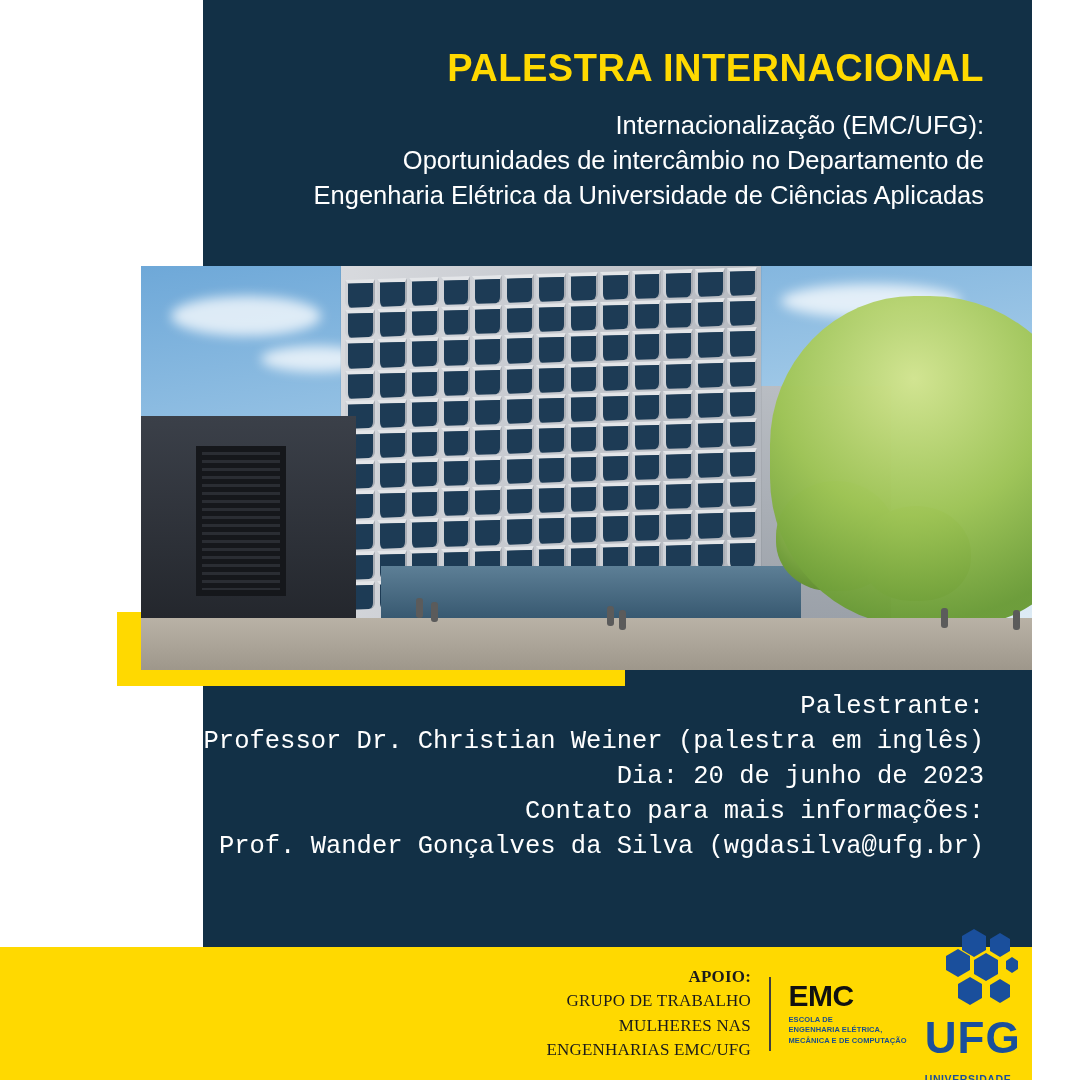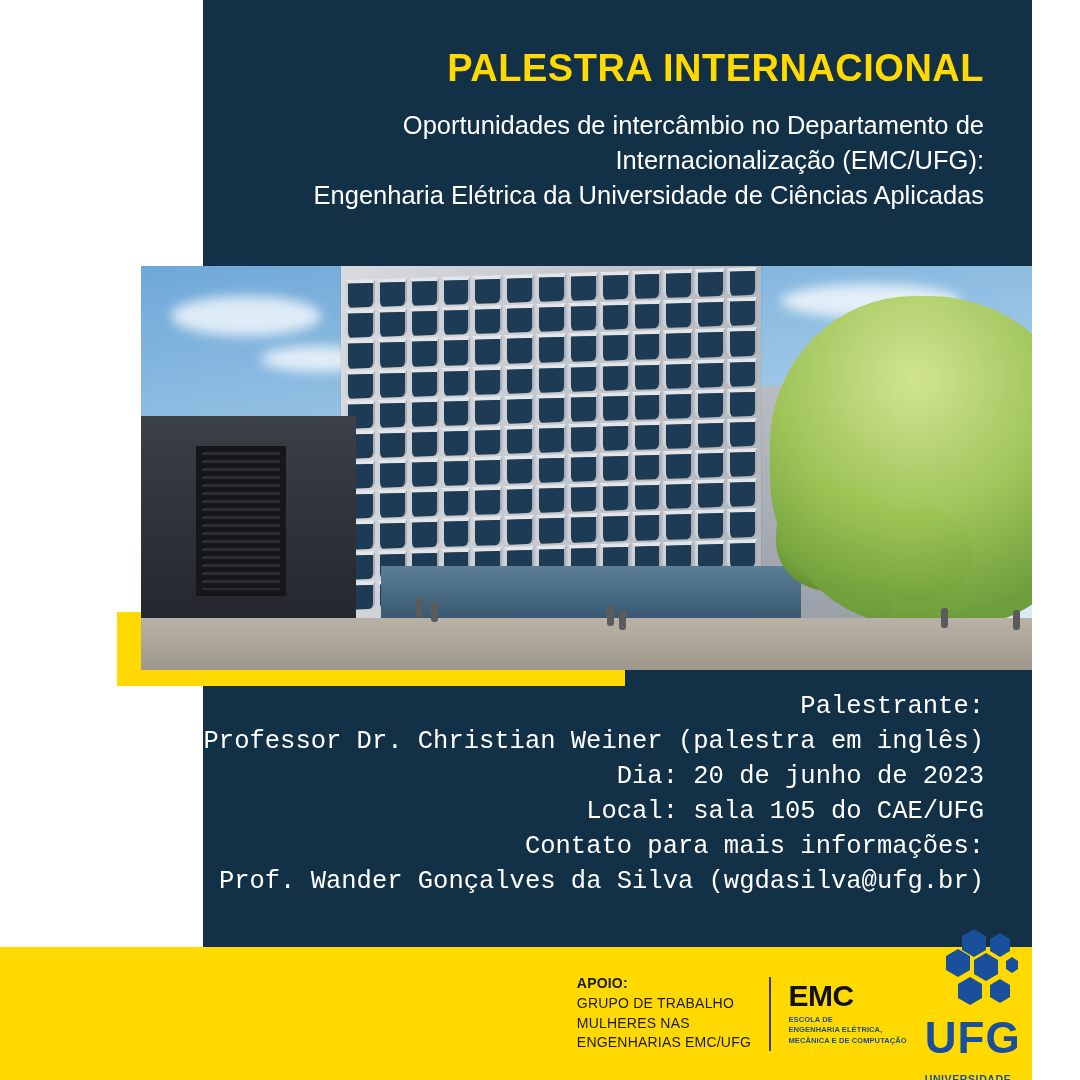--- a/index.html
+++ b/index.html
@@ -186,24 +186,26 @@
   }
   .footer-inner {
     position:absolute;
     right:42px; top:0;
     height:133px;
     display:flex;
     align-items:center;
     gap:18px;
   }
   .apoio {
+    text-align:right;
     color:#1b1b1b;
-    font-size:14px;
+    font-size:17px;
     line-height:1.42;
     letter-spacing:.2px;
+    font-family:Liberation Serif, serif;
   }
   .apoio .apoio-head { font-weight:bold; }
   .divider {
     width:1.5px; height:74px;
     background:#3f3f3f;
   }
   .emc {
     text-align:left;
     color:#111;
   }
@@ -249,22 +251,22 @@
 <body>
 
 <div class="poster">
 
   <div class="white-left"></div>
   <div class="navy-panel"></div>
 
   <div class="header-block">
     <div class="title">PALESTRA INTERNACIONAL</div>
     <div class="subtitle">
+      <div>Internacionalização (EMC/UFG):</div>
       <div>Oportunidades de intercâmbio no Departamento de</div>
-      <div>Internacionalização (EMC/UFG):</div>
       <div>Engenharia Elétrica da Universidade de Ciências Aplicadas</div>
     </div>
   </div>
 
   <div class="yellow-accent"></div>
 
   <div class="photo">
     <div class="sky"></div>
     <div class="cloud" style="left:30px;top:30px;width:150px;height:40px;"></div>
     <div class="cloud" style="left:120px;top:80px;width:110px;height:26px;"></div>
@@ -437,21 +439,20 @@
     <div class="person" style="left:466px;top:340px;"></div>
     <div class="person" style="left:478px;top:344px;"></div>
     <div class="person" style="left:800px;top:342px;"></div>
     <div class="person" style="left:872px;top:344px;"></div>
   </div>
 
   <div class="details">
     <div>Palestrante:</div>
     <div>Professor Dr. Christian Weiner (palestra em inglês)</div>
     <div>Dia: 20 de junho de 2023</div>
-    <div>Local: sala 105 do CAE/UFG</div>
     <div>Contato para mais informações:</div>
     <div>Prof. Wander Gonçalves da Silva (wgdasilva@ufg.br)</div>
   </div>
 
   <div class="footer">
     <div class="footer-inner">
 
       <div class="apoio">
         <div class="apoio-head">APOIO:</div>
         <div>GRUPO DE TRABALHO</div>

